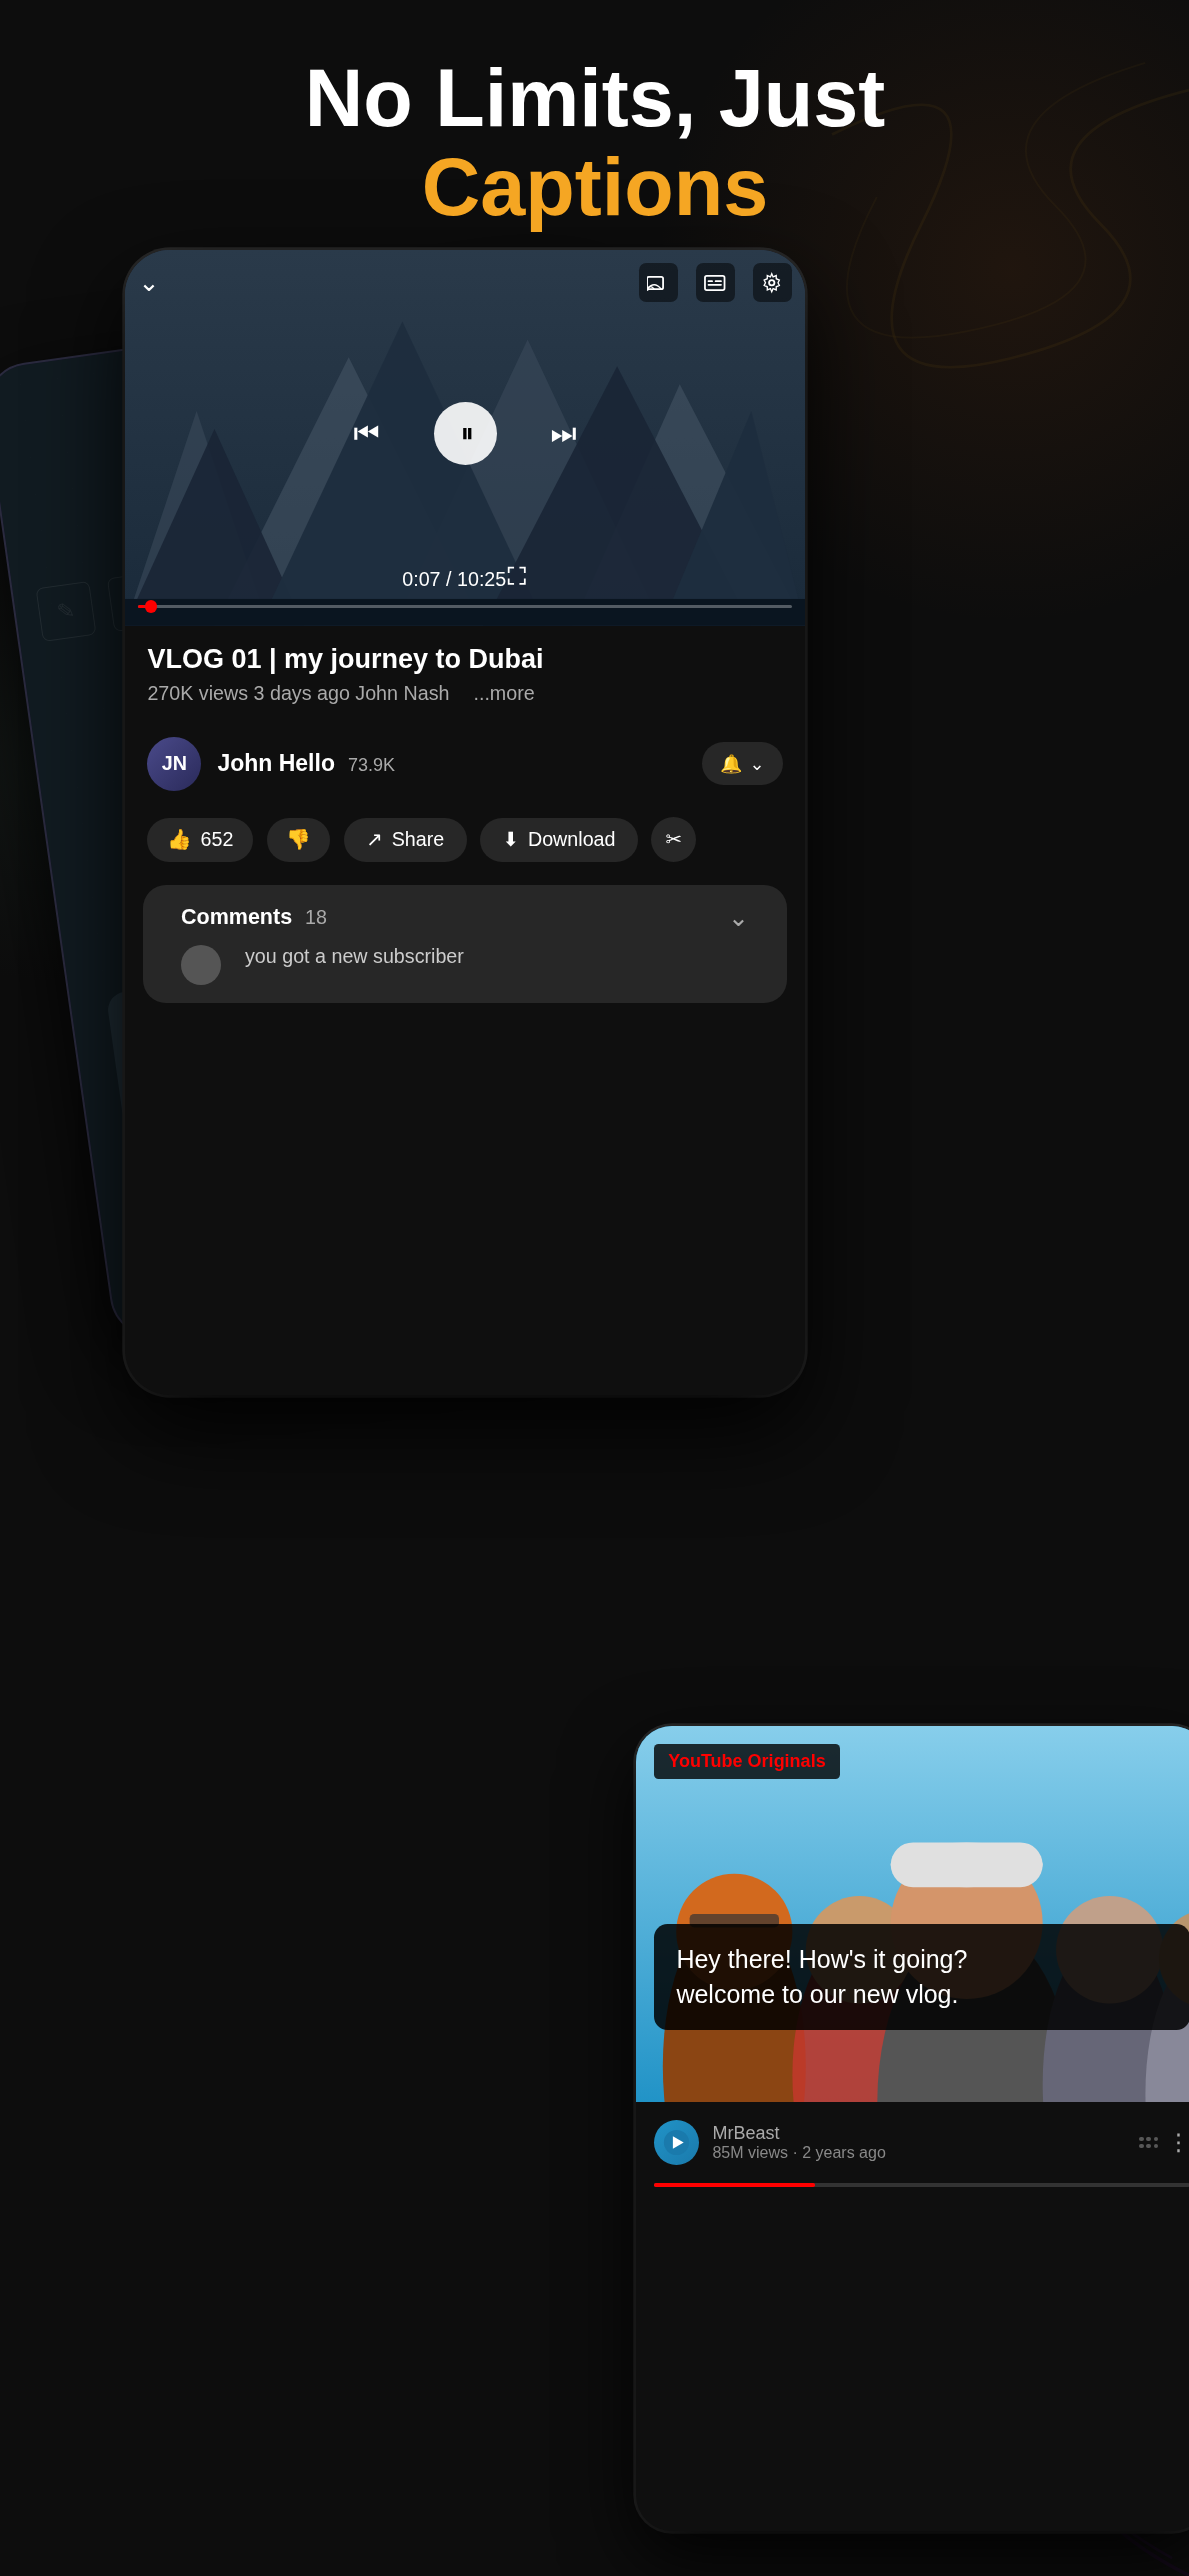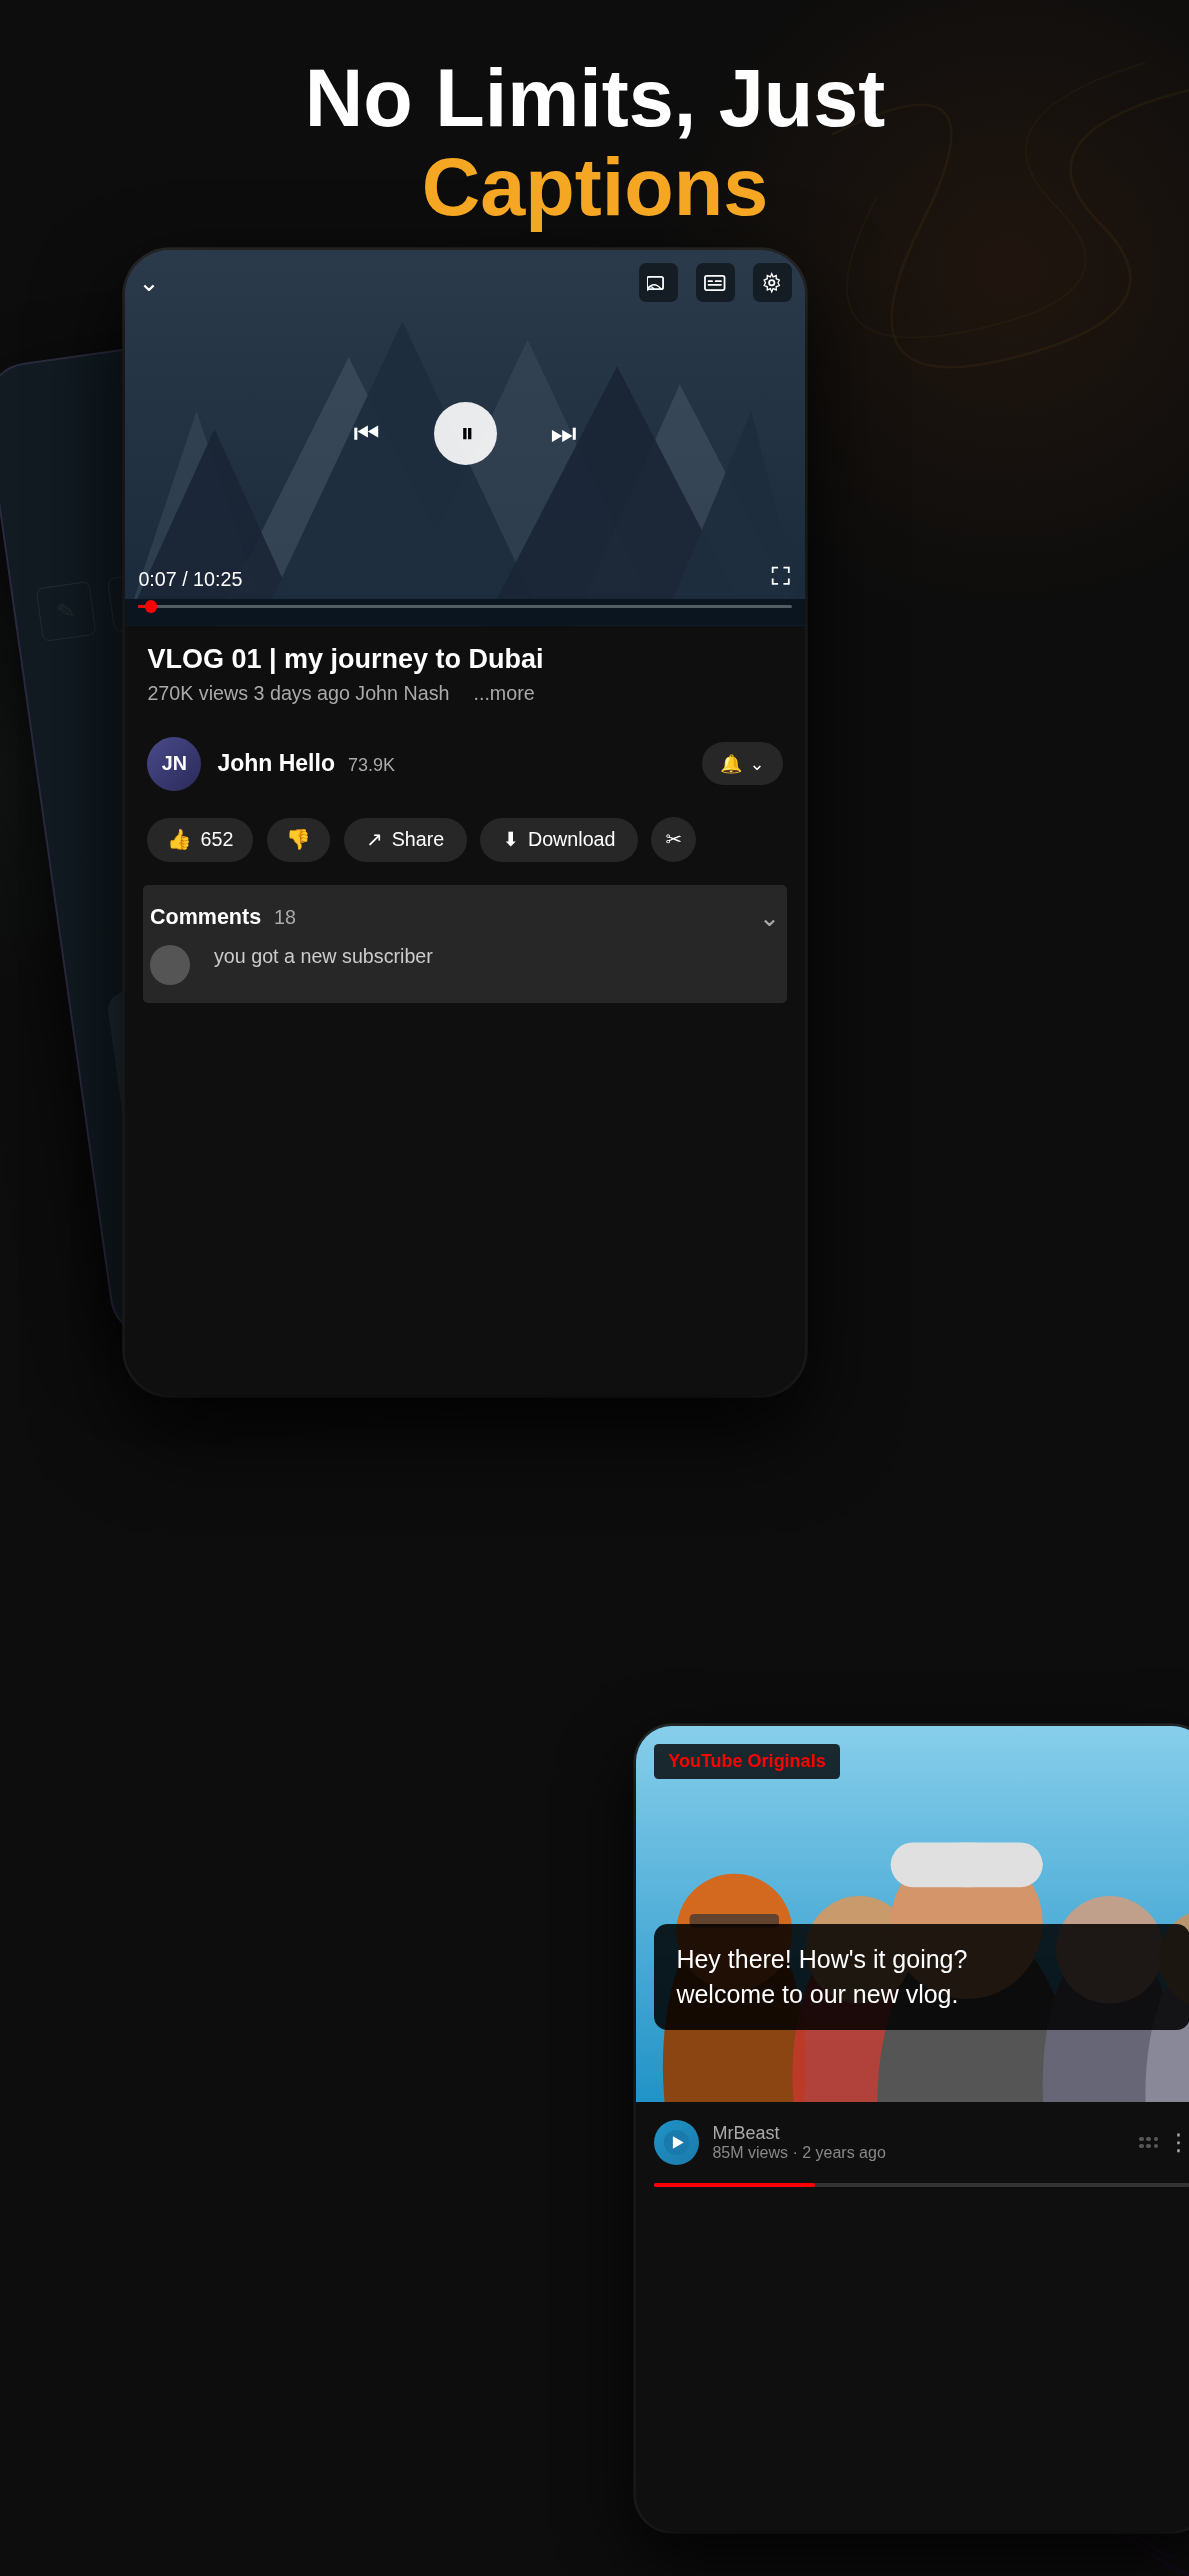--- a/index.html
+++ b/index.html
@@ -485,22 +485,22 @@
       align-items: center;
       justify-content: center;
       color: white;
       font-size: 19.7px;
     }
 
     
     .comments-section {
       background: #272727;
       margin: 9px 18px;
-      border-radius: 5px;
-      padding: 18px 7px;
+      border-radius: 23px;
+      padding: 18px 38px;
     }
 
     .comments-header {
       display: flex;
       justify-content: space-between;
       align-items: center;
       margin-bottom: 13.4px;
     }
 
     .comments-title {
@@ -800,21 +800,21 @@
 
         <div class="video-center-controls">
           <span class="ctrl-btn">⏮</span>
           <div class="play-btn-main">
             <span class="play-icon-inner">⏸</span>
           </div>
           <span class="ctrl-btn">⏭</span>
         </div>
 
         <div class="video-bottom-bar">
-          <div style="display:flex; justify-content:space-between; align-items:center;">
+          <div style="display:flex; justify-content:center; align-items:center;">
             <span class="time-display">0:07 / 10:25</span>
             <div class="fullscreen-btn">
               <svg width="21.5" height="21.5" viewBox="0 0 24 24" fill="none">
                 <path d="M3,9 L3,3 L9,3" stroke="white" stroke-width="2" fill="none"></path>
                 <path d="M15,3 L21,3 L21,9" stroke="white" stroke-width="2" fill="none"></path>
                 <path d="M21,15 L21,21 L15,21" stroke="white" stroke-width="2" fill="none"></path>
                 <path d="M9,21 L3,21 L3,15" stroke="white" stroke-width="2" fill="none"></path>
               </svg>
             </div>
           </div>

